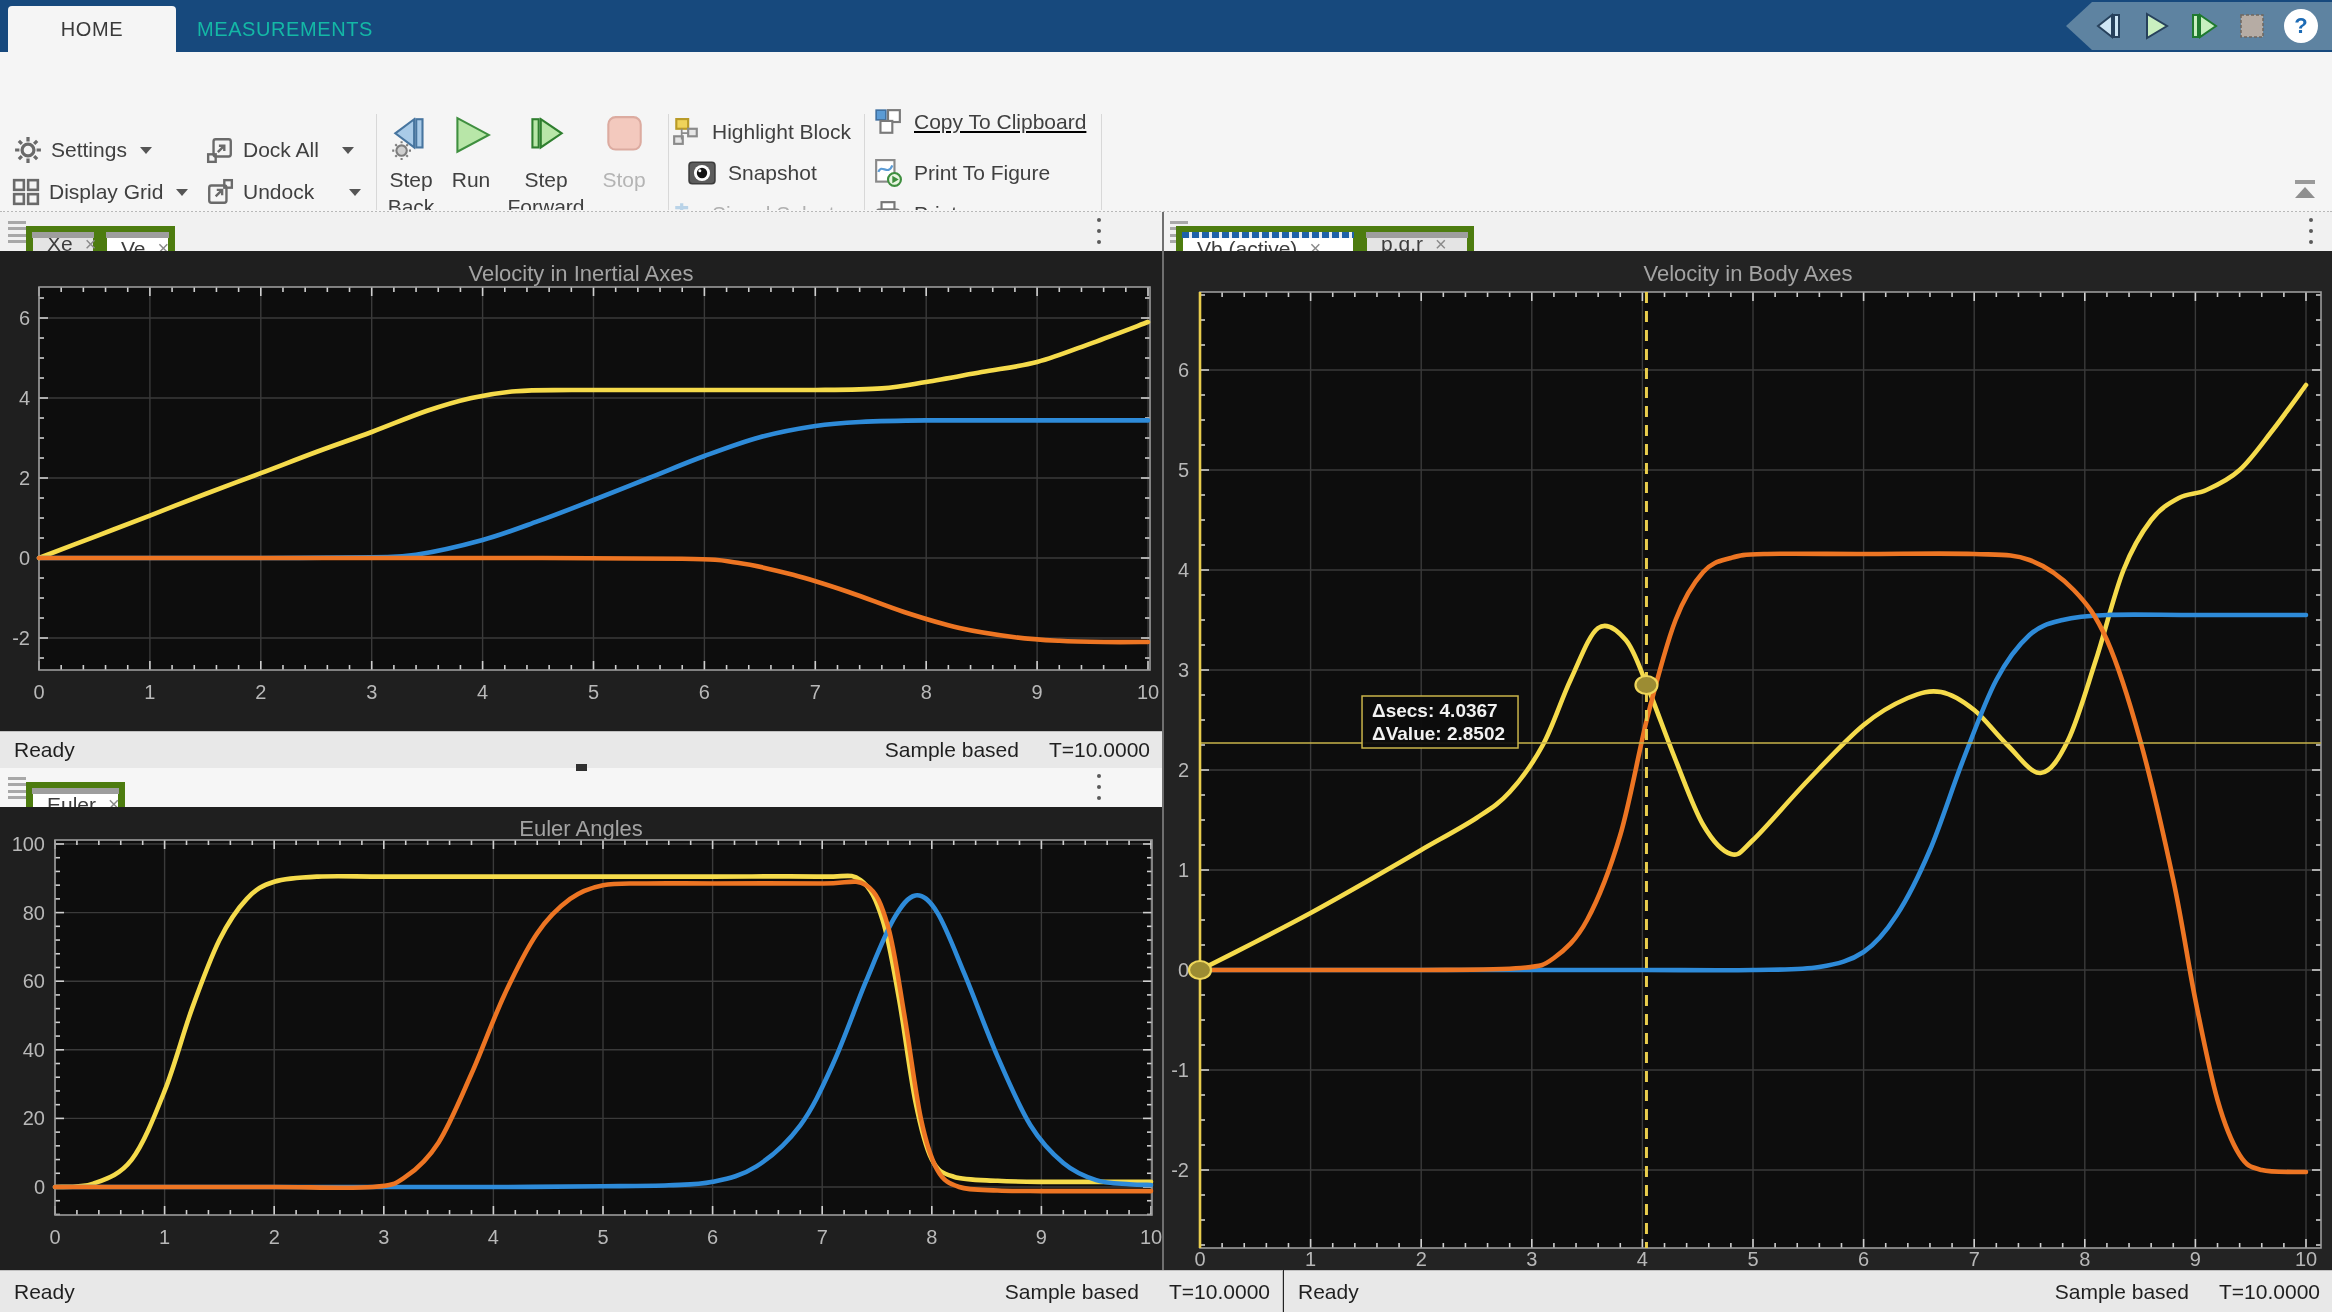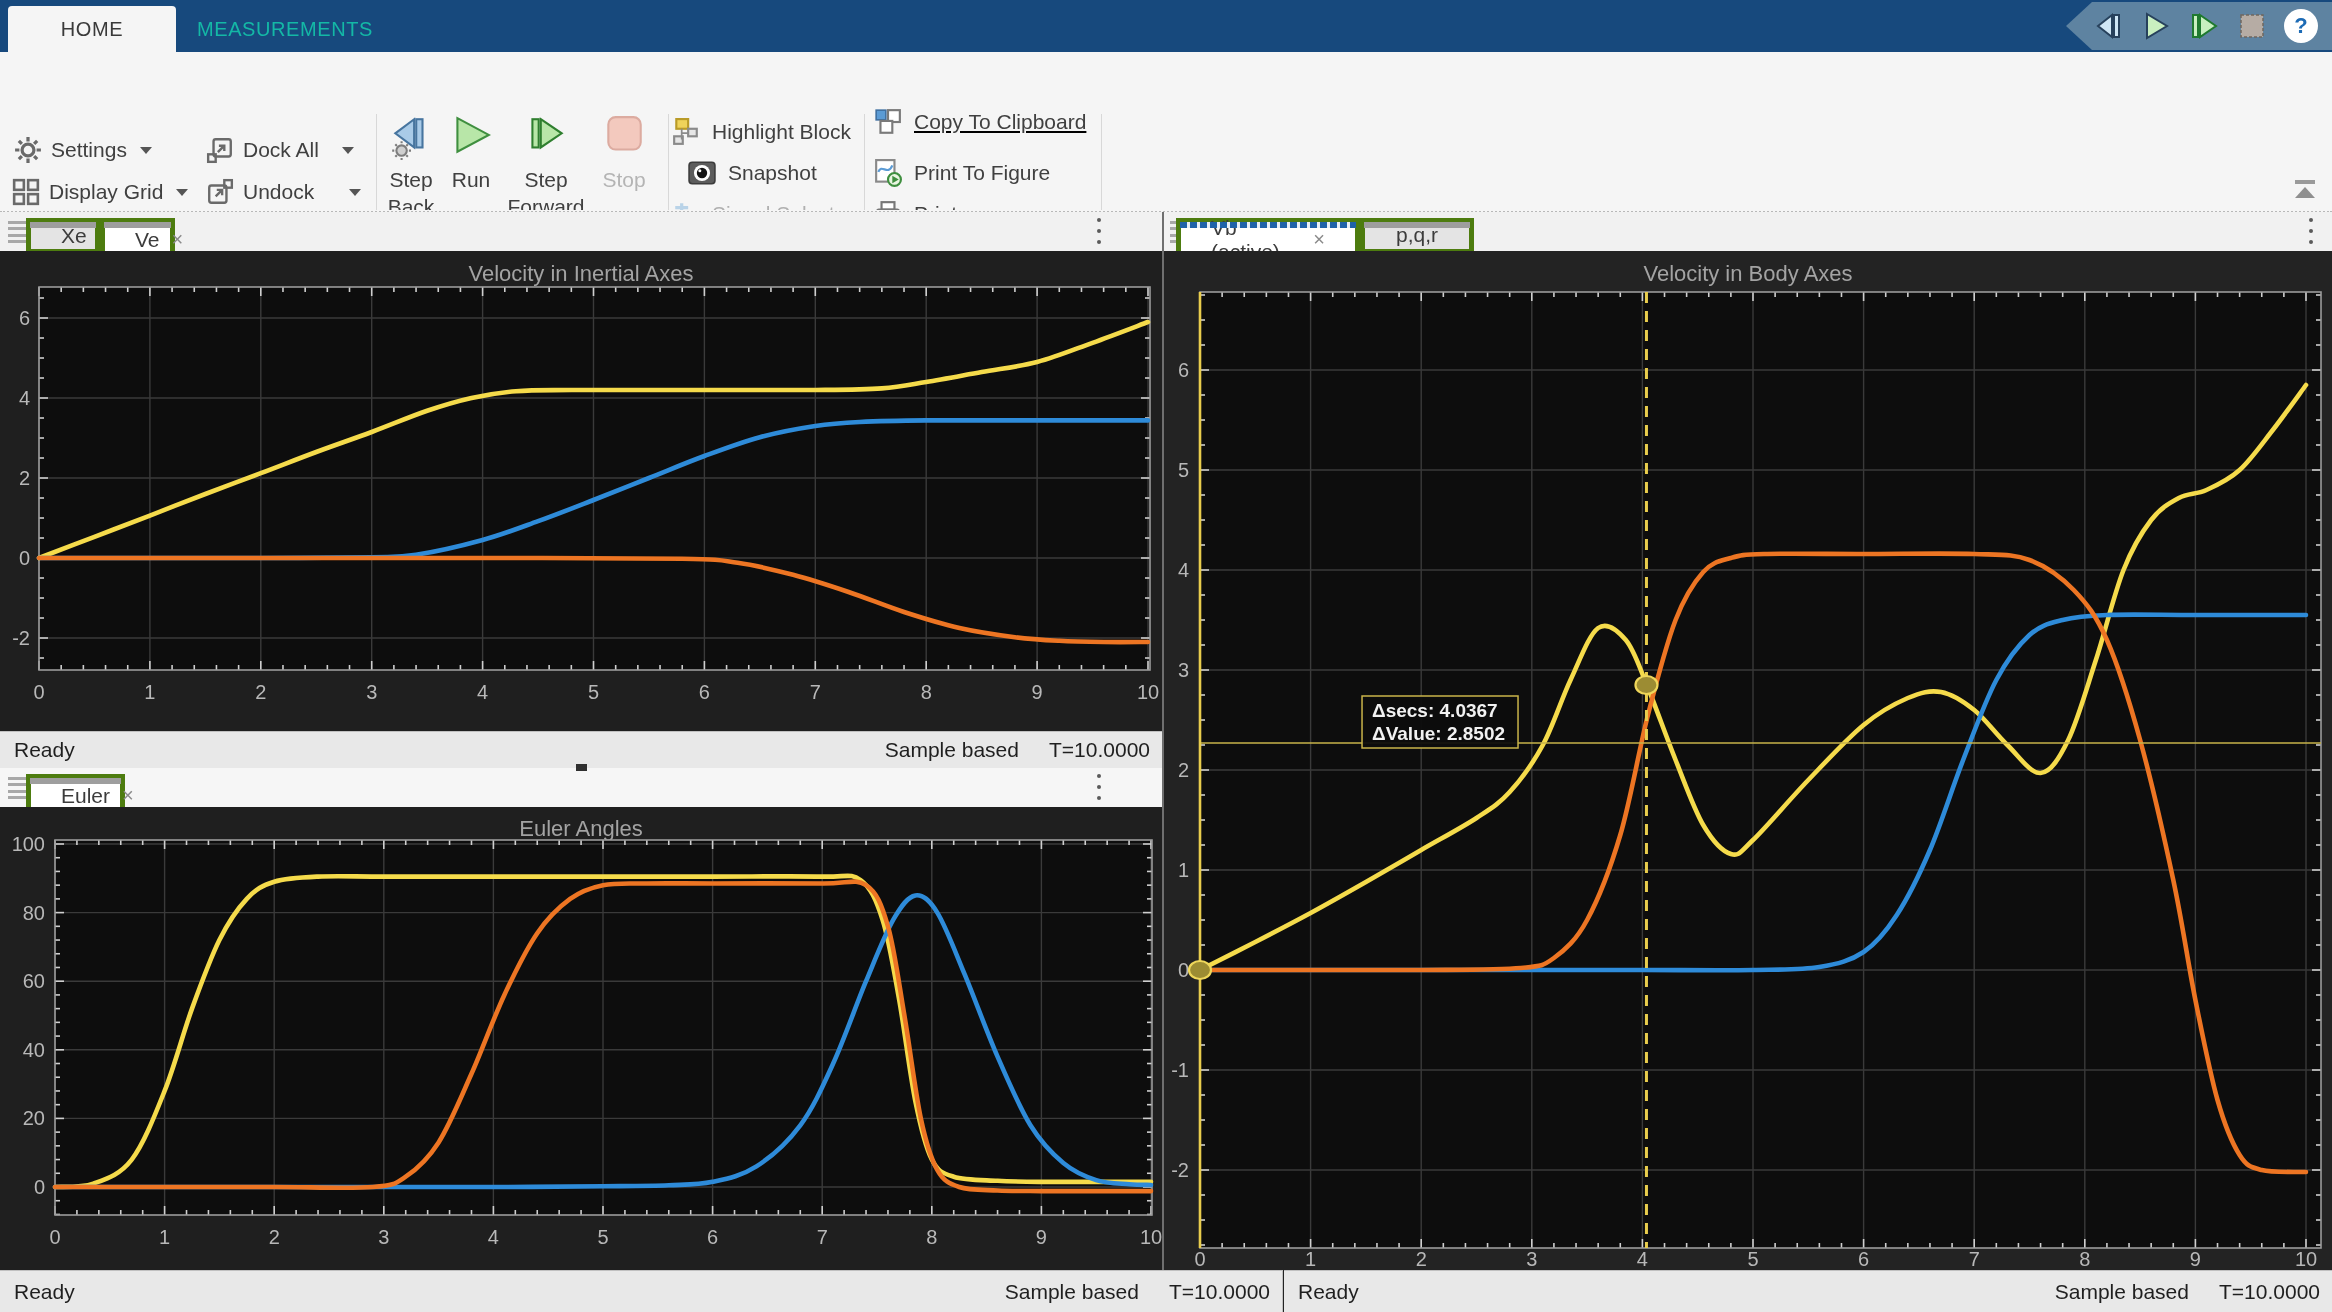--- a/index.html
+++ b/index.html
@@ -28,22 +28,22 @@
   .rowbtn{display:flex;align-items:center;gap:12px;height:34px;}
   #collapse-icon{cursor:pointer;}
   
   #playstrip{left:2066px;top:2px;width:266px;height:48px;background:#5e83a1;
      clip-path:polygon(0 50%,26px 0,100% 0,100% 100%,26px 100%);
      display:flex;align-items:center;justify-content:flex-end;gap:16px;padding-right:14px;box-sizing:border-box;}
   #help-btn{width:34px;height:34px;border-radius:50%;background:#ffffff;color:#1d6bb5;
      display:flex;align-items:center;justify-content:center;font-size:22px;font-weight:bold;}
   
   .tabrow{background:#f1f1f1;}
-  .scopetab{position:absolute;top:6px;height:36px;box-sizing:border-box;border:5px solid #4d7c0f;
-     display:flex;align-items:center;padding:0 30px;gap:10px;font-size:21px;color:#3c3c3c;background:#e4e4e4;}
+  .scopetab{position:absolute;top:14px;height:36px;box-sizing:border-box;border:7px solid #4d7c0f;
+     display:flex;align-items:center;padding:0 14px;gap:10px;font-size:21px;color:#3c3c3c;background:#e4e4e4;}
   .scopetab .stripe{position:absolute;left:-1px;top:-1px;right:-1px;height:6px;background:#9e9e9e;}
   .scopetab.active{background:#ffffff;height:38px;border-bottom:none;}
   .scopetab .close{color:#8a8a8a;font-size:20px;margin-left:2px;}
   .stripe.bluedash{background:repeating-linear-gradient(90deg,#1f62a8 0 7px,#e8eef5 7px 10px);}
   .grip{width:18px;height:22px;display:flex;flex-direction:column;justify-content:space-between;}
   .grip span{display:block;height:3px;background:#a8a8a8;}
   .kebab{width:6px;height:26px;display:flex;flex-direction:column;justify-content:space-between;align-items:center;}
   .kebab i{width:4px;height:4px;border-radius:50%;background:#5a5a5a;}
   .darkpanel{background:#1f1f1f;}
   .plottitle{font-size:22px;color:#a3a3a3;text-align:center;}
@@ -693,21 +693,21 @@
         <span></span>
         <span></span>
         <span></span>
         <span></span>
       </div>
     <div class="scopetab active" style="left:12px;width:184px;">
       <span class="stripe bluedash"></span>
       <span>Vb (active)</span>
       <span class="close">×</span>
     </div>
-    <div class="scopetab" style="left:196px;width:114px;flex-direction:column;">
+    <div class="scopetab" style="left:196px;width:114px;">
       <span class="stripe"></span>
       <span>p,q,r</span>
       <span class="close">×</span>
     </div>
     <div class="abs kebab" style="left:1144px;top:6px;">
         <i></i>
         <i></i>
         <i></i>
       </div>
   </div>

